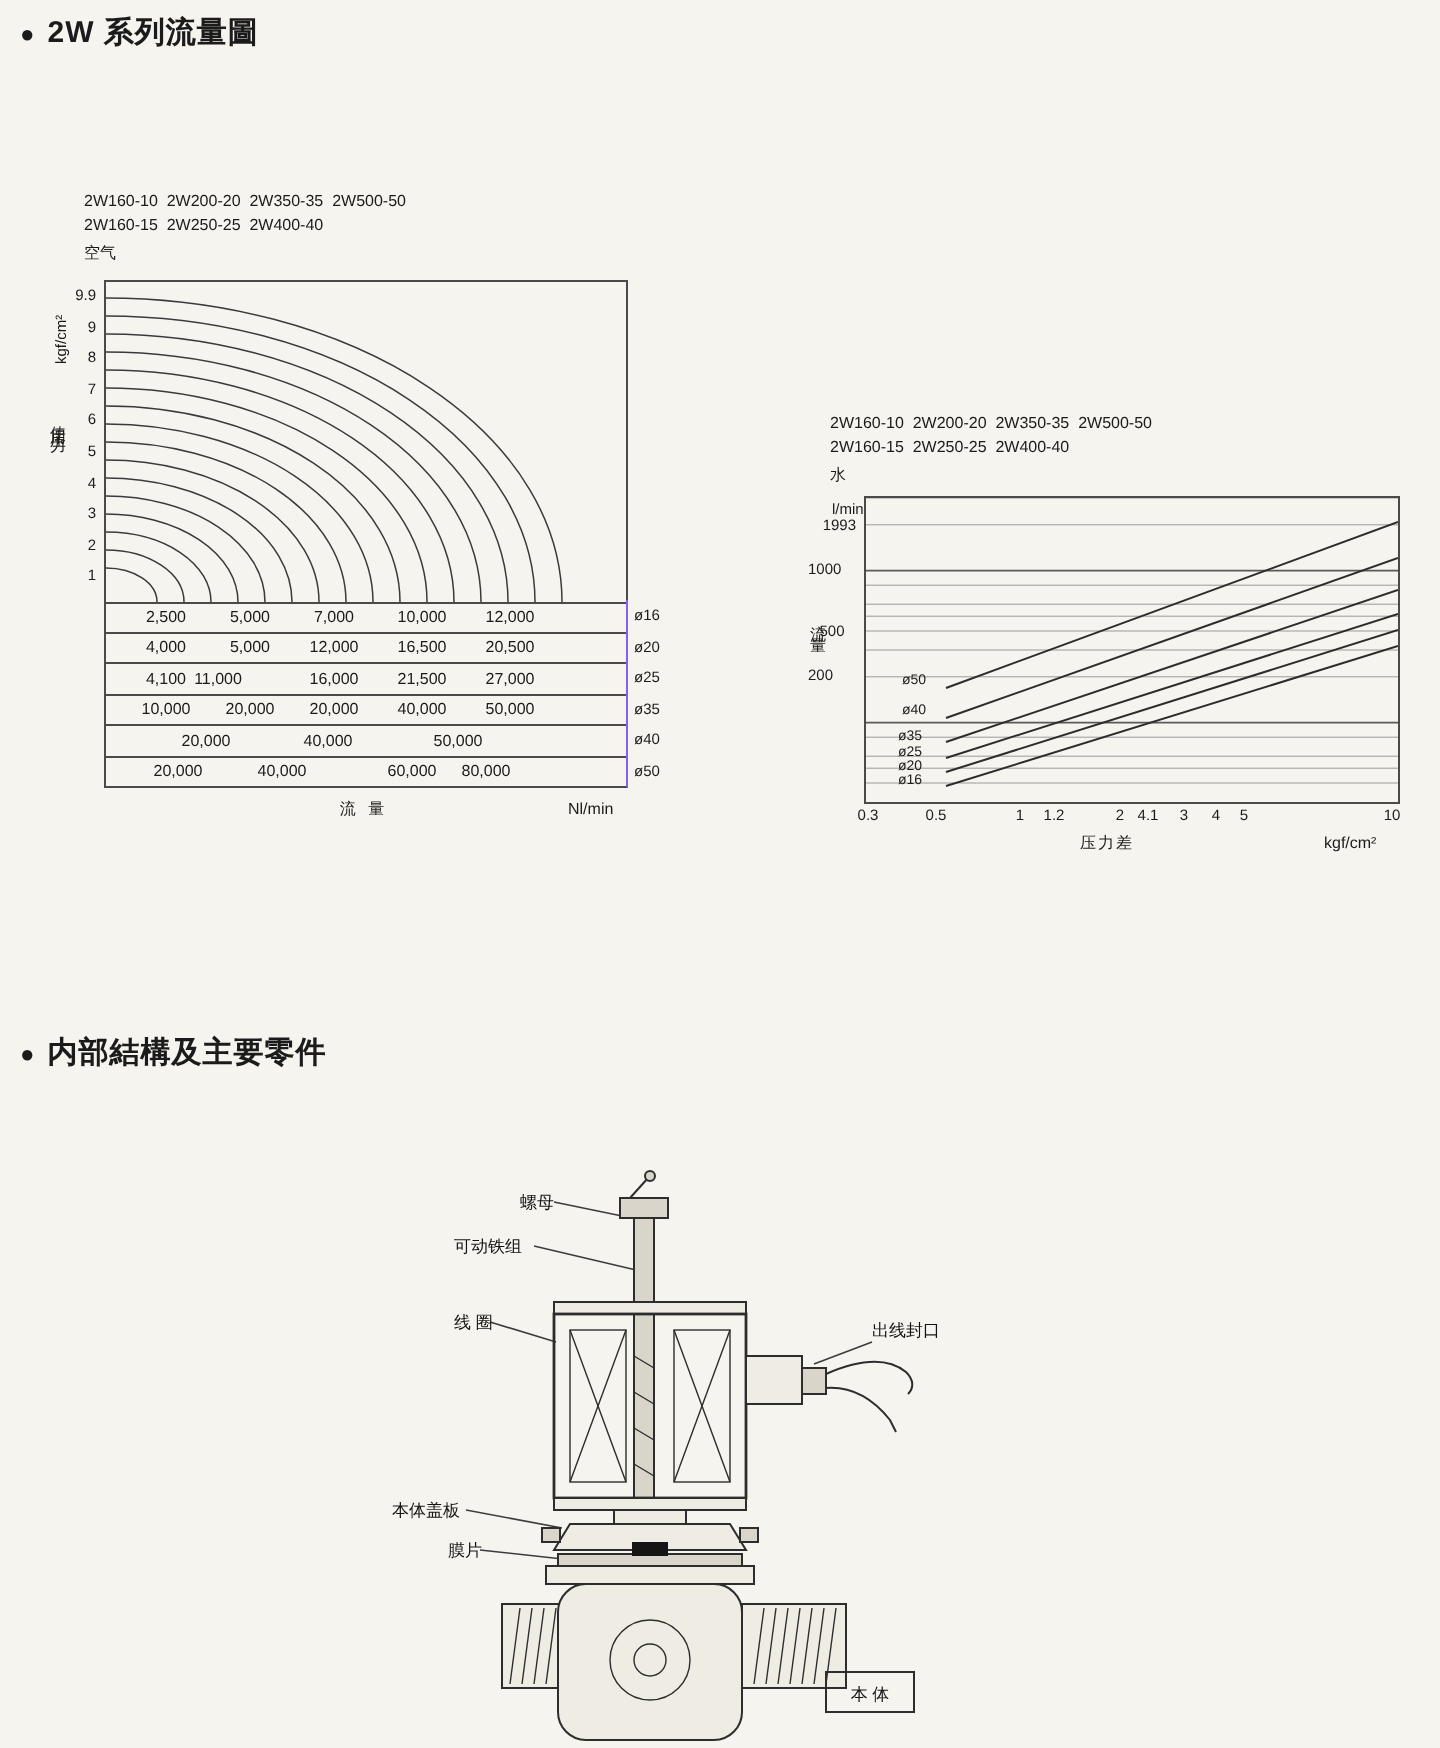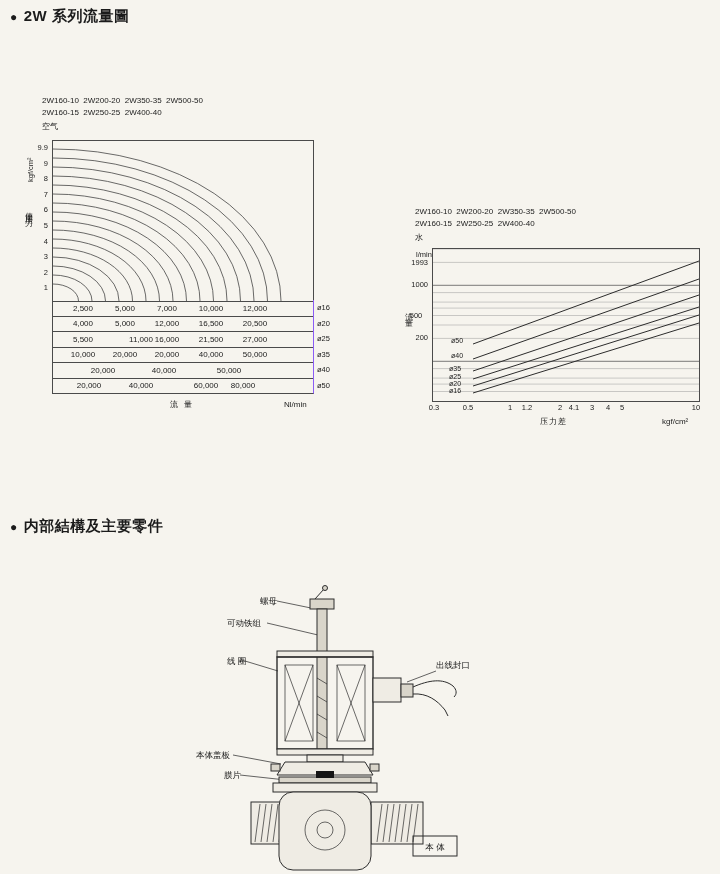--- a/index.html
+++ b/index.html
@@ -84,22 +84,22 @@
   <span class="tcell" style="left:202px">12,000</span>
 </div>
 <div class="trow" style="top:315.5px">
   <span class="tcell" style="left:30px">4,000</span>
   <span class="tcell" style="left:72px">5,000</span>
   <span class="tcell" style="left:114px">12,000</span>
   <span class="tcell" style="left:158px">16,500</span>
   <span class="tcell" style="left:202px">20,500</span>
 </div>
 <div class="trow" style="top:331px">
-  <span class="tcell" style="left:30px">5,500</span>
-  <span class="tcell" style="left:88px">11,000</span>
+  <span class="tcell" style="left:30px">4,100</span>
+  <span class="tcell" style="left:56px">11,000</span>
   <span class="tcell" style="left:114px">16,000</span>
   <span class="tcell" style="left:158px">21,500</span>
   <span class="tcell" style="left:202px">27,000</span>
 </div>
 <div class="trow" style="top:346.5px">
   <span class="tcell" style="left:30px">10,000</span>
   <span class="tcell" style="left:72px">20,000</span>
   <span class="tcell" style="left:114px">20,000</span>
   <span class="tcell" style="left:158px">40,000</span>
   <span class="tcell" style="left:202px">50,000</span>
@@ -126,23 +126,23 @@
 <div class="abs t8" style="left:52px;top:400px;width:260px;text-align:center;letter-spacing:2px">流 量</div>
 <div class="abs t8" style="left:284px;top:400px">Nl/min</div>
 
 <div class="abs t8 pre" style="left:415px;top:207px">2W160-10  2W200-20  2W350-35  2W500-50</div>
 <div class="abs t8 pre" style="left:415px;top:219px">2W160-15  2W250-25  2W400-40</div>
 <div class="abs t8" style="left:415px;top:233px">水</div>
 <div class="abs t7" style="left:416px;top:250px">l/min</div>
 <div class="abs vcjk" style="left:402px;top:306px">流 量</div>
 
 <span class="abs t7" style="left:404px;top:258px;width:24px;text-align:right">1993</span>
-<span class="abs t7" style="left:404px;top:280px;width:24px;text-align:right">1000</span>
+<span class="abs t7" style="left:404px;top:280px;width:24px;">1000</span>
 <span class="abs t7" style="left:404px;top:311px;width:24px;text-align:center">500</span>
-<span class="abs t7" style="left:404px;top:333px;width:24px;text-align:right">200</span>
+<span class="abs t7" style="left:404px;top:333px;width:24px;">200</span>
 
 <div class="abs plot" style="left:432px;top:248px;width:266px;height:152px">
   <svg id="water-grid" width="266" height="152" viewBox="0 0 266 152">
       <line x1="0" y1="142.5" x2="266" y2="142.5" stroke="#9a9a9a" stroke-width="0.5"></line>
       <line x1="0" y1="135.1" x2="266" y2="135.1" stroke="#9a9a9a" stroke-width="0.5"></line>
       <line x1="0" y1="129.1" x2="266" y2="129.1" stroke="#9a9a9a" stroke-width="0.5"></line>
       <line x1="0" y1="119.6" x2="266" y2="119.6" stroke="#9a9a9a" stroke-width="0.5"></line>
       <line x1="0" y1="112.3" x2="266" y2="112.3" stroke="#5a5a5a" stroke-width="0.8"></line>
       <line x1="0" y1="89.4" x2="266" y2="89.4" stroke="#9a9a9a" stroke-width="0.5"></line>
       <line x1="0" y1="76.0" x2="266" y2="76.0" stroke="#9a9a9a" stroke-width="0.5"></line>

